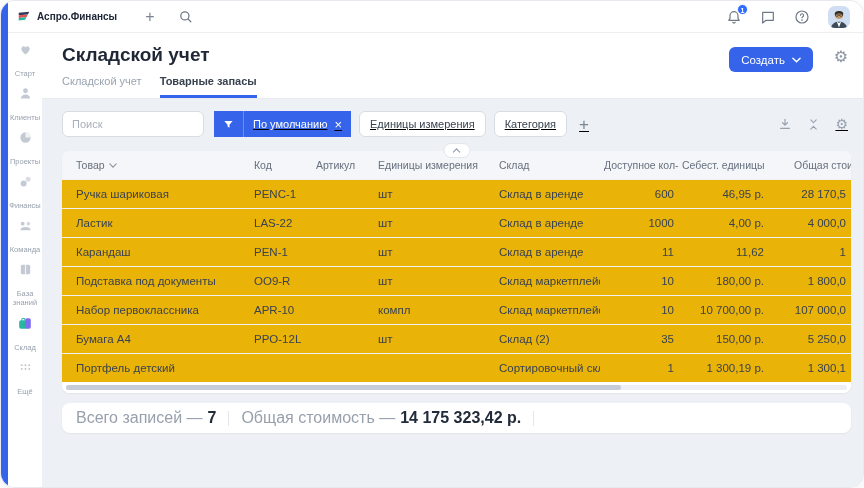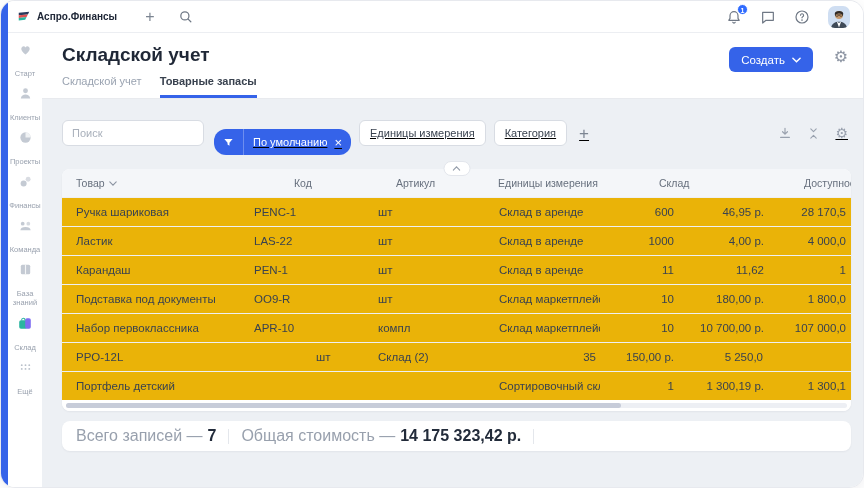--- a/index.html
+++ b/index.html
@@ -52,22 +52,22 @@
     color:#fff; border:none; border-radius:6px; font-size:11.5px; display:flex;
     align-items:center; gap:7px; padding:0 12px; cursor:pointer; font-family:inherit; }
   .head-gear { position:absolute; right:15px; top:16px; font-size:16px; line-height:1;
     color:#8d95a3; cursor:pointer; }
 
   
   .filterbar { display:flex; align-items:center; margin:12px 12px 0 20px; flex:none;text-decoration:underline; }
   .search-box input { width:142px; height:26px; border:1px solid #d8dce3; border-radius:6px;
     padding:0 9px; font-size:11px; color:#333; outline:none; background:#fff; font-family:inherit; }
   .search-box input::placeholder { color:#a9b0bb; }
-  .chip { margin-left:10px; height:26px; background:#3563e9; border-radius:12px;
-    display:flex; align-items:center; color:#fff; font-size:11px; cursor:pointer;margin-top:18px; }
+  .chip { margin-left:10px; height:26px; background:#3563e9; border-radius:0;
+    display:flex; align-items:center; color:#fff; font-size:11px; cursor:pointer; }
   .chip-funnel { padding:0 9px; display:flex; align-items:center; height:100%;
     border-right:1px solid rgba(255,255,255,.28); }
   .chip-label { padding:0 7px 0 9px; }
   .chip-close { padding-right:9px; font-size:13px; line-height:1; cursor:pointer; }
   .fbtn { margin-left:8px; height:26px; background:#fff; border:1px solid #d8dce3;
     border-radius:6px; font-size:11px; color:#39424f; padding:0 10px; display:flex;
     align-items:center; cursor:pointer; font-family:inherit; }
   .add-filter { margin-left:12px; color:#7c8592; font-size:17px; line-height:1; cursor:pointer; }
   .fb-icons { margin-left:auto; display:flex; align-items:center; gap:15px;
     color:#99a1ae; padding-right:3px; }
@@ -77,21 +77,21 @@
   
   .card { margin:14px 12px 0 20px; position:relative; flex:none; }
   .pill { position:absolute; top:-8px; left:50%; transform:translateX(-50%);
     width:27px; height:15px; background:#fff; border:1px solid #e3e6ec; border-radius:9px;
     display:flex; align-items:center; justify-content:center; z-index:2;
     color:#98a0ad; cursor:pointer; }
   .table-wrap { background:#fff; border-radius:8px; overflow:hidden;
     box-shadow:0 1px 2px rgba(16,24,40,.05); }
   .thead, .trow { display:grid; grid-template-columns:188px 62px 62px 121px 105px 78px 90px 1fr;
     align-items:center; }
-  .thead { height:28px; background:#f4f6f9; font-size:10.5px; color:#67707e;gap:40px; }
+  .thead { height:28px; background:#f4f6f9; font-size:10.5px; color:#67707e; }
   .trow { height:29px; border-top:1px solid #eef0f3; font-size:11.5px; color:#39424f;
     background:#eab308; cursor:pointer; }
   .cell { padding:0 4px; white-space:nowrap; overflow:hidden; }
   .cell:first-child { padding-left:14px; }
   .col-qty, .col-cost, .col-total { text-align:right; }
   .col-total { padding-right:5px; }
   .thead .col-total { text-align:left; padding-left:26px; }
   .hcell-name { display:flex; align-items:center; gap:4px; }
   .hscroll { padding:3px 4px 3px 4px; background:#fff; }
   .track { height:5px; background:#edeff4; border-radius:3px; position:relative; }
@@ -366,20 +366,21 @@
                 <div class="cell">Набор первоклассника</div>
                 <div class="cell">APR-10</div>
                 <div class="cell"></div>
                 <div class="cell">компл</div>
                 <div class="cell">Склад маркетплейса</div>
                 <div class="cell col-qty">10</div>
                 <div class="cell col-cost">10 700,00 р.</div>
                 <div class="cell col-total">107 000,0</div>
               </div>
               <div class="trow">
+                <div class="cell">Бумага А4</div>
                 <div class="cell">PPO-12L</div>
                 <div class="cell"></div>
                 <div class="cell">шт</div>
                 <div class="cell">Склад (2)</div>
                 <div class="cell col-qty">35</div>
                 <div class="cell col-cost">150,00 р.</div>
                 <div class="cell col-total">5 250,0</div>
               </div>
               <div class="trow">
                 <div class="cell">Портфель детский</div>

